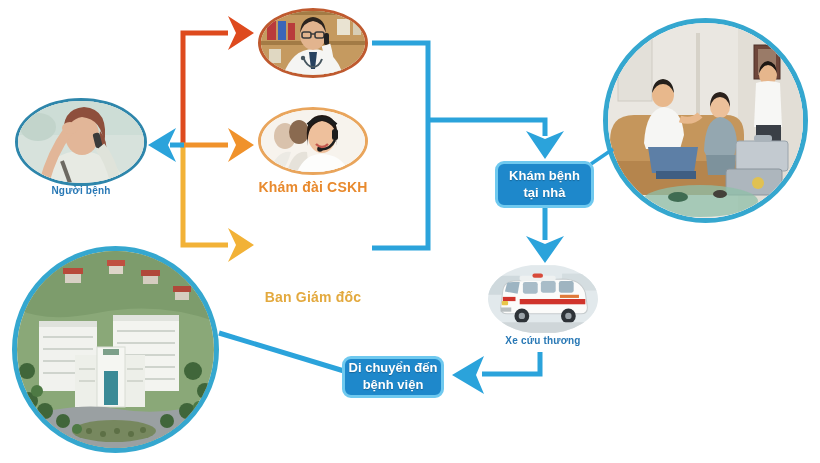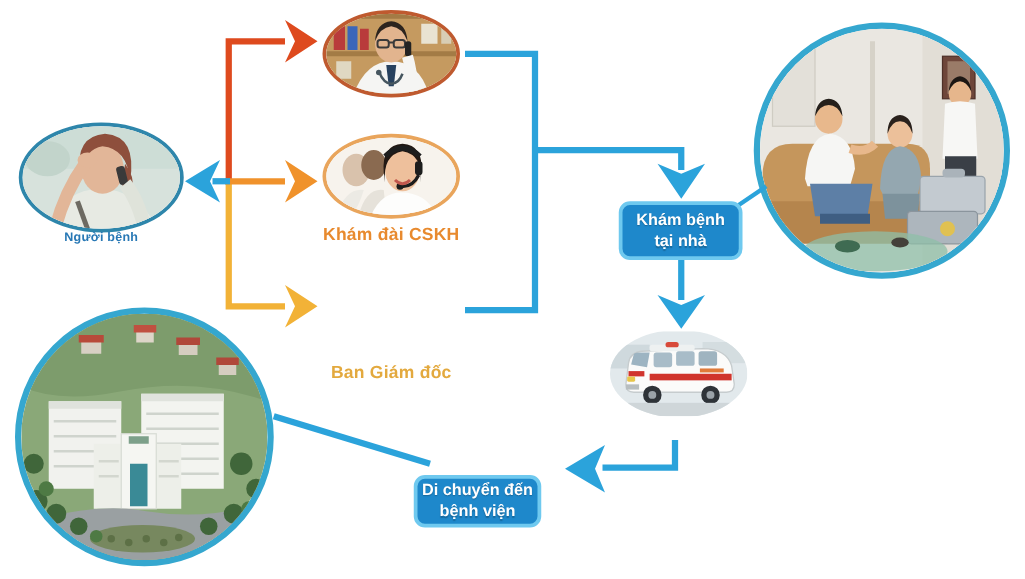--- a/index.html
+++ b/index.html
@@ -279,26 +279,27 @@
 
     <path d="M219 333 L344 371" fill="none" stroke="var(--blue,#2BA3DB)" stroke-width="5"></path>
     <path d="M591 164 L613 149" fill="none" stroke="var(--blue,#2BA3DB)" stroke-width="3.5"></path>
   </svg>
 
   <div class="abs flow-box" style="left:495px;top:161px;width:99px;height:47px;">
     <span>Khám bệnh
 tại nhà</span>
   </div>
 
-  <div class="abs flow-box" style="left:331px;top:356px;width:102px;height:42px;margin-top:24px;">
+  <div class="abs flow-box" style="left:342px;top:356px;width:102px;height:42px;">
     <span>Di chuyển đến
 bệnh viện</span>
   </div>
 
   <div class="abs node-label lbl-blue" style="left:11px;top:185px;width:140px;">Người bệnh</div>
 
 
   <div class="abs node-label lbl-orange" style="left:243px;top:179px;width:140px;">Khám đài CSKH</div>
 
   <div class="abs node-label lbl-gold" style="left:243px;top:289px;width:140px;">Ban Giám đốc</div>
 
+  <div class="abs node-label lbl-blue" style="left:473px;top:335px;width:140px;">Xe cứu thương</div>
 
 </div>
 
 </body></html>

